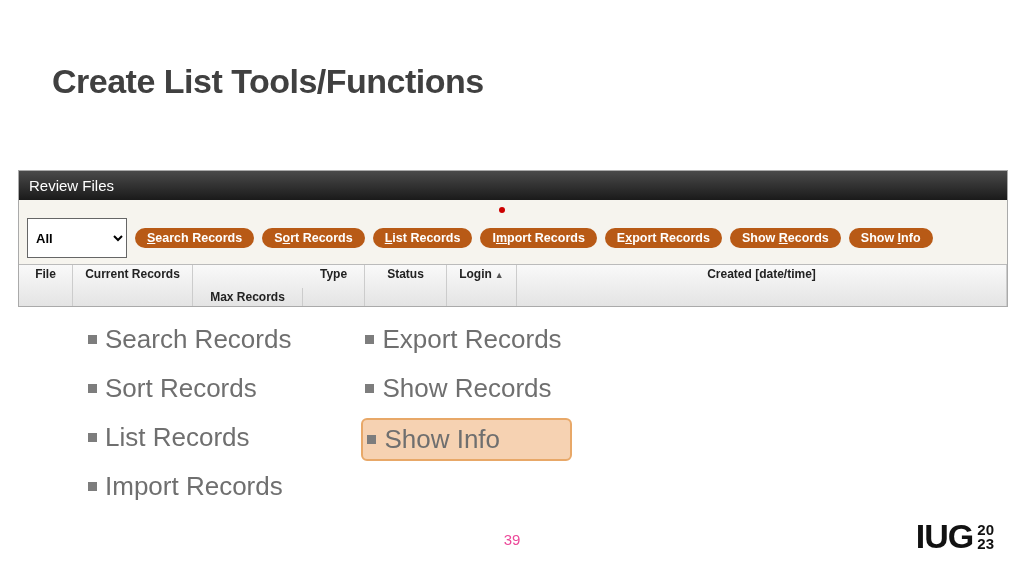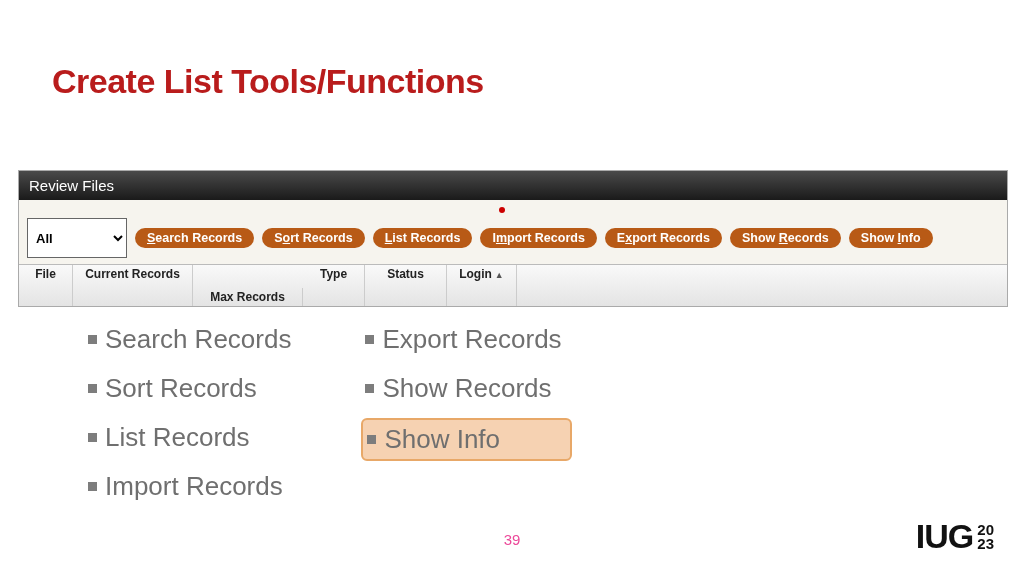--- a/index.html
+++ b/index.html
@@ -10,21 +10,21 @@
     background: #fff;
     position: relative;
     overflow: hidden;
   }
   .slide-title {
     position: absolute;
     top: 62px;
     left: 52px;
     font-size: 34px;
     font-weight: bold;
-    color: #b91c1c;
+    color: #404040;
     letter-spacing: -0.5px;
   }
   .app-panel {
     position: absolute;
     top: 170px;
     left: 18px;
     width: 990px;
     border: 1px solid #aaa;
     background: #f6f4ee;
   }
@@ -182,20 +182,21 @@
   </div>
   <div class="col-headers">
     <div class="col-file">File</div>
     <div class="col-current">Current Records</div>
     <div class="col-max">Max Records</div>
     <div class="col-type">Type</div>
     <div class="col-status">Status</div>
     <div class="col-login">
       <span>Login</span><span class="sort-ind">▲</span>
     </div>
+    <div class="col-created">Created [date/time]</div>
   </div>
 </div>
 
 <div class="content">
   <div class="col-list" id="bul-left">
       <div class="bullet-row">
         <div class="sq-bullet"></div>
         <div class="bullet-text">Search Records</div>
       </div>
       <div class="bullet-row">

